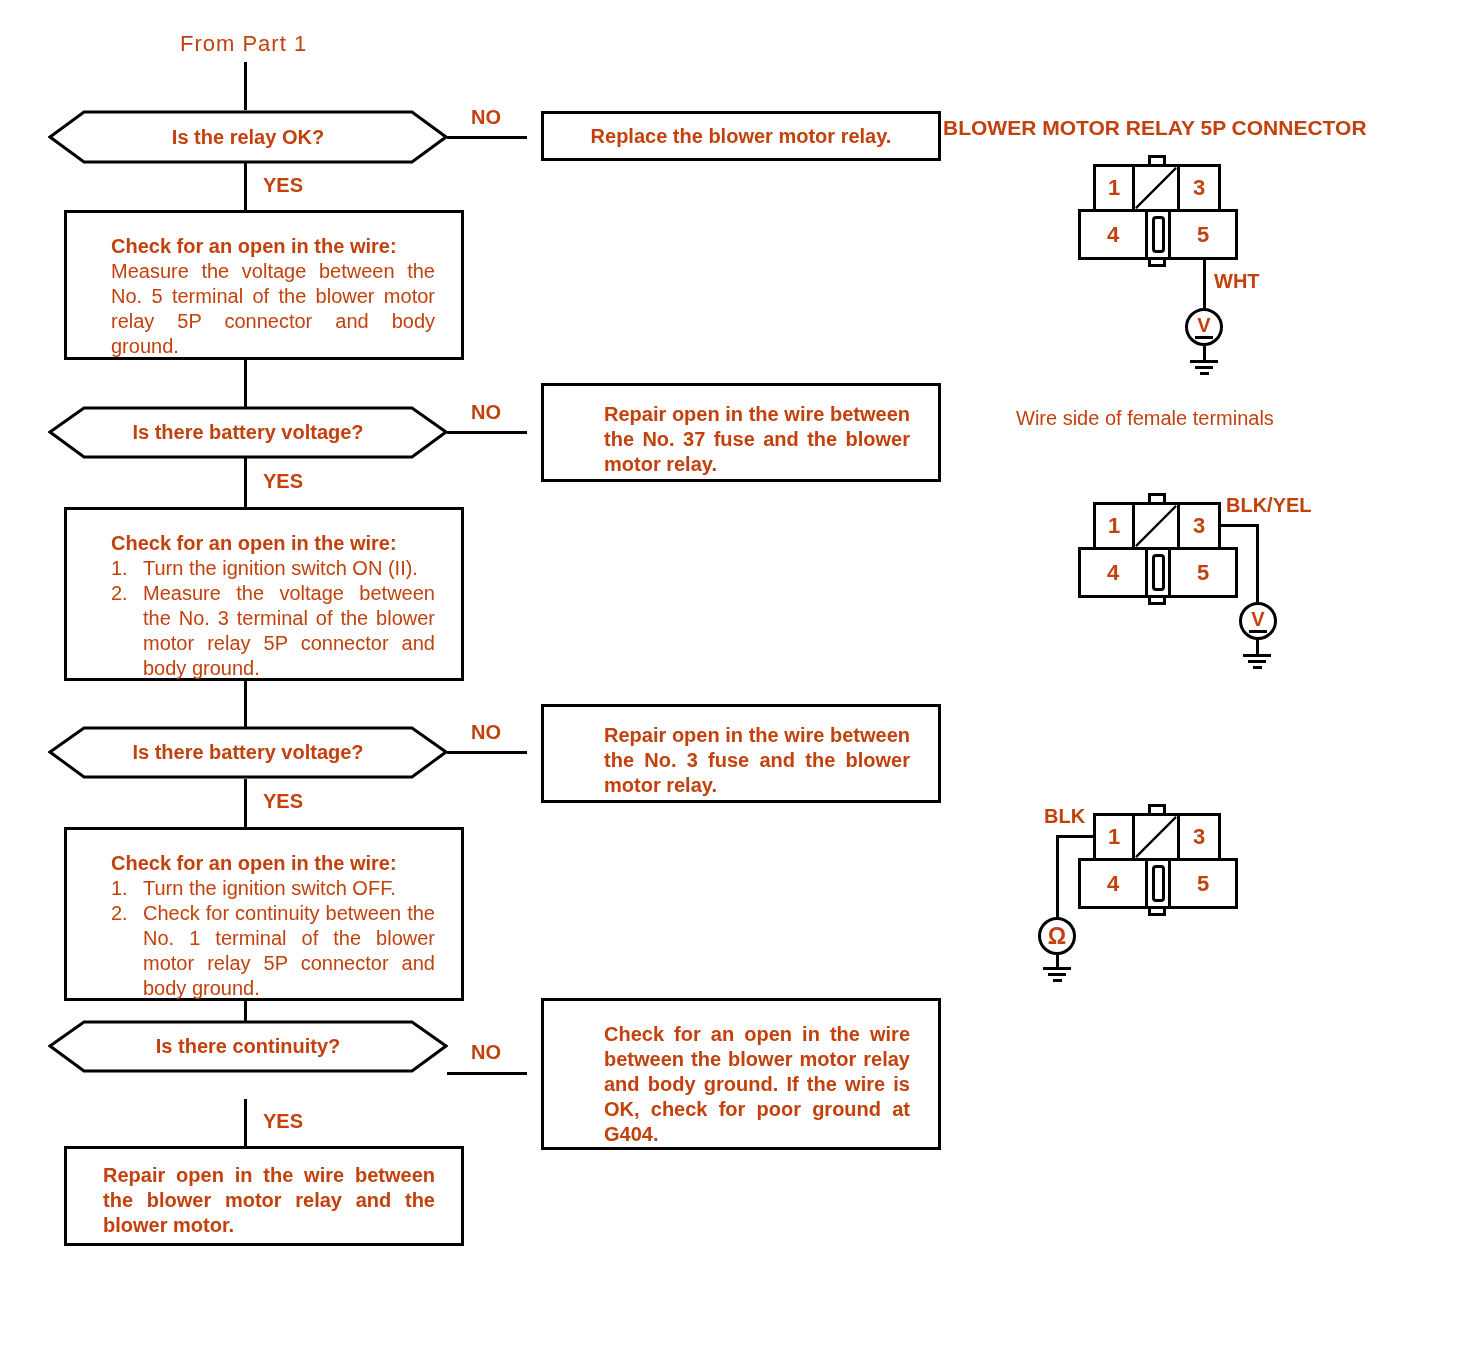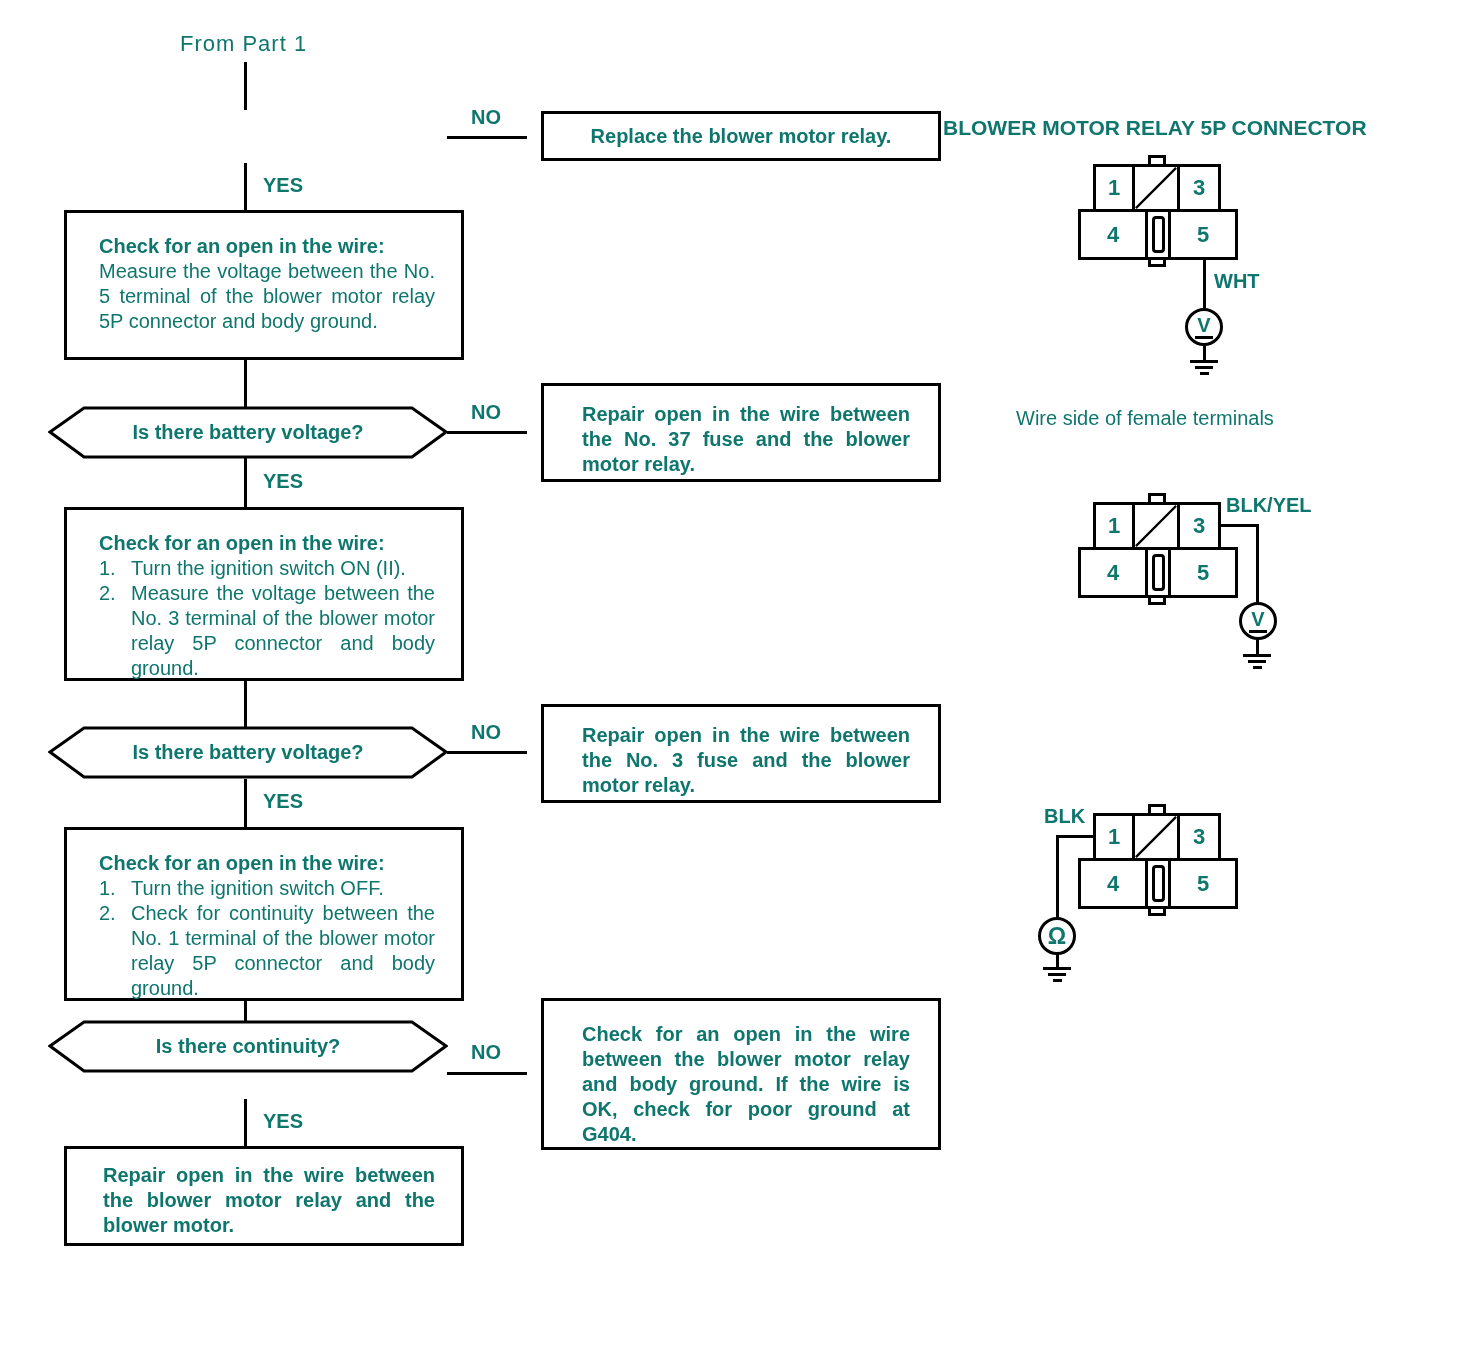--- a/index.html
+++ b/index.html
@@ -1,27 +1,27 @@
 <!DOCTYPE html>
 <html><head>
 <meta charset="utf-8">
 <style>
   html,body{margin:0;padding:0;background:#fff;}
   #canvas{
     position:relative;width:1472px;height:1370px;background:#ffffff;
-    font-family:"Liberation Sans", sans-serif;color:#0f766e;overflow:hidden;
+    font-family:"Liberation Sans", sans-serif;color:#c2410c;overflow:hidden;
   }
   .wire{position:absolute;background:#000;}
   
   .fbox{
     position:absolute;border:3px solid #000;background:#fff;box-sizing:border-box;
     font-size:20px;line-height:25px;margin-left:16px;
   }
-  .fbox.actionbox{padding:21px 26px 0 32px;}
-  .fbox.resultbox{padding:16px 28px 0 38px;font-weight:700;text-align:justify;}
+  .fbox.actionbox{padding:21px 26px 0 44px;}
+  .fbox.resultbox{padding:16px 28px 0 60px;font-weight:700;text-align:justify;}
   .fbox.centerbox{display:flex;align-items:center;justify-content:center;font-weight:700;}
   .fbox .heading{font-weight:700;}
   .fbox .bodytext{font-weight:400;text-align:justify;}
   .numitem{display:flex;font-weight:400;}
   .numitem .num{width:32px;flex:0 0 32px;}
   .numitem .itxt{flex:1;text-align:justify;}
   
   .decision{position:absolute;}
   .decision svg{position:absolute;left:0;top:0;width:100%;height:100%;}
   .decision svg polygon{fill:#fff;stroke:#000;stroke-width:3;}
@@ -87,20 +87,26 @@
   <div class="wire" style="left:244px;top:680px;width:3px;height:48px;"></div>
   <div class="wire" style="left:244px;top:779px;width:3px;height:48px;"></div>
   <div class="wire" style="left:244px;top:1000px;width:3px;height:48px;"></div>
   <div class="wire" style="left:244px;top:1099px;width:3px;height:47px;"></div>
 
   <div class="wire" style="left:447px;top:136px;width:80px;height:3px;"></div>
   <div class="wire" style="left:447px;top:431px;width:80px;height:3px;"></div>
   <div class="wire" style="left:447px;top:751px;width:80px;height:3px;"></div>
   <div class="wire" style="left:447px;top:1072px;width:80px;height:3px;"></div>
 
+  <div class="decision" style="left:48px;top:110px;width:400px;height:54px;">
+    <svg viewBox="0 0 400 54" preserveAspectRatio="none">
+      <polygon points="2,27 36,2 364,2 398,27 364,52 36,52"></polygon>
+    </svg>
+    <div class="dtext">Is the relay OK?</div>
+  </div>
   <div class="lbl" style="left:471px;top:106px;">NO</div>
   <div class="lbl" style="left:263px;top:174px;">YES</div>
 
   <div class="fbox centerbox" style="left:525px;top:111px;width:400px;height:50px;">
     <span>Replace the blower motor relay.</span>
   </div>
 
   <div class="fbox actionbox" style="left:48px;top:210px;width:400px;height:150px;">
     <div class="heading">Check for an open in the wire:</div>
     <div class="bodytext">Measure the voltage between the No. 5 terminal of the blower motor relay 5P connector and body ground.</div>

